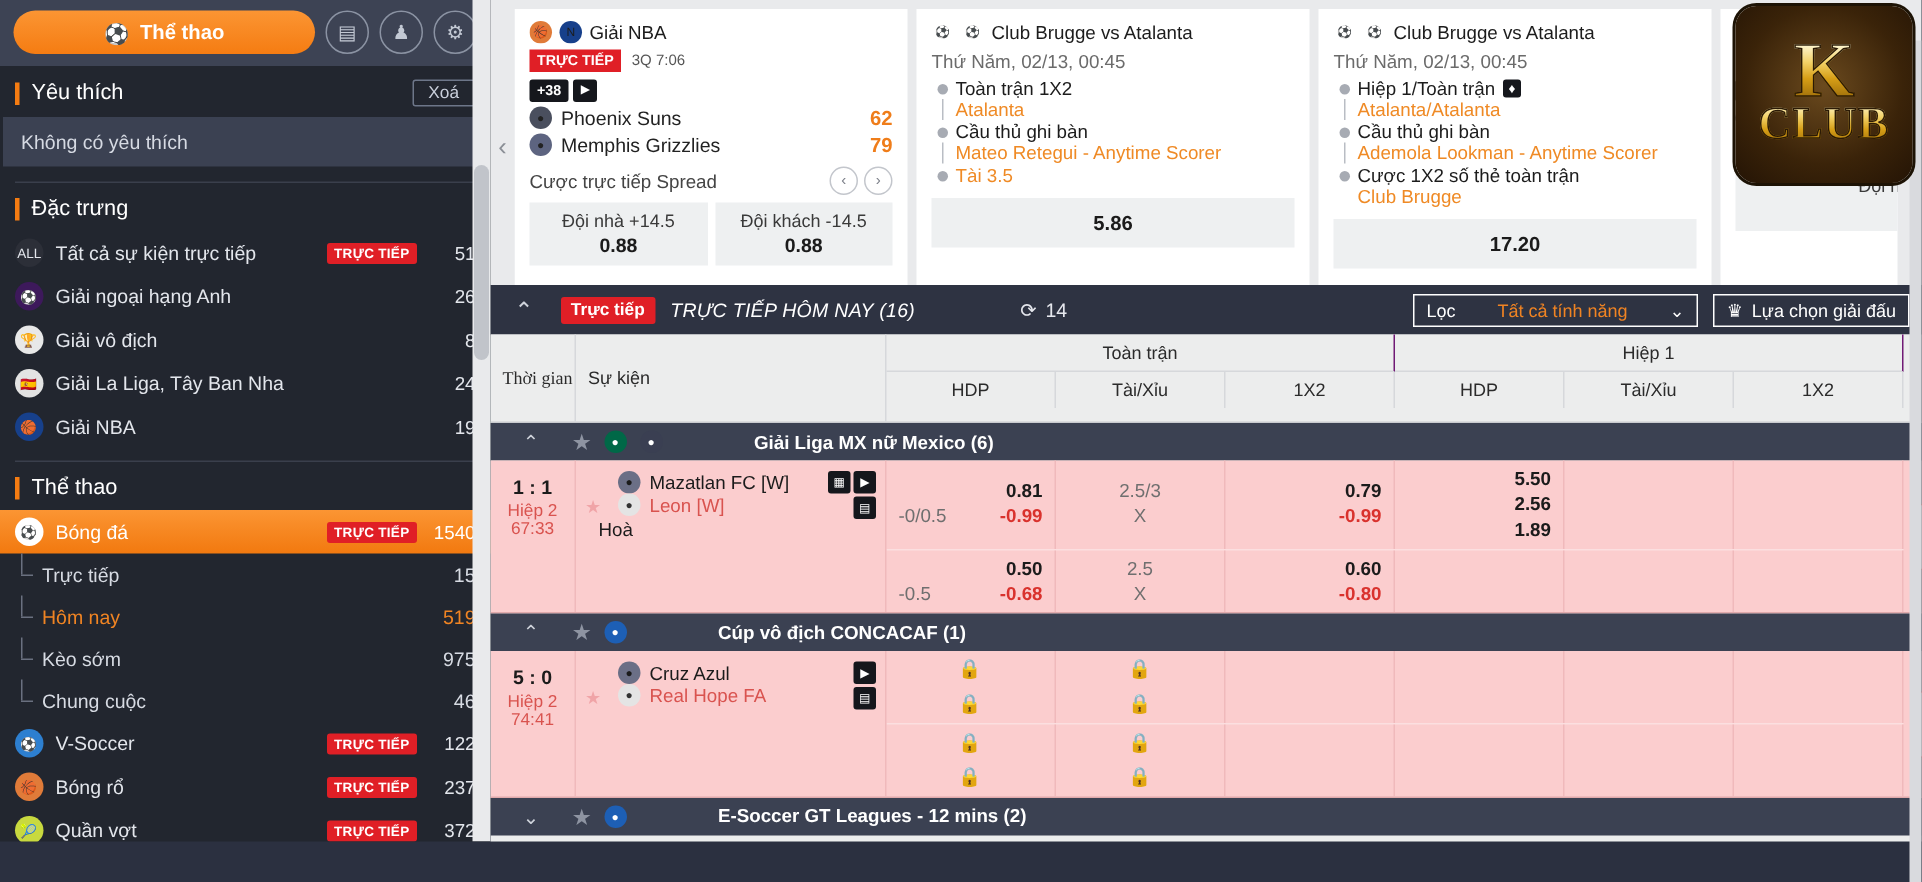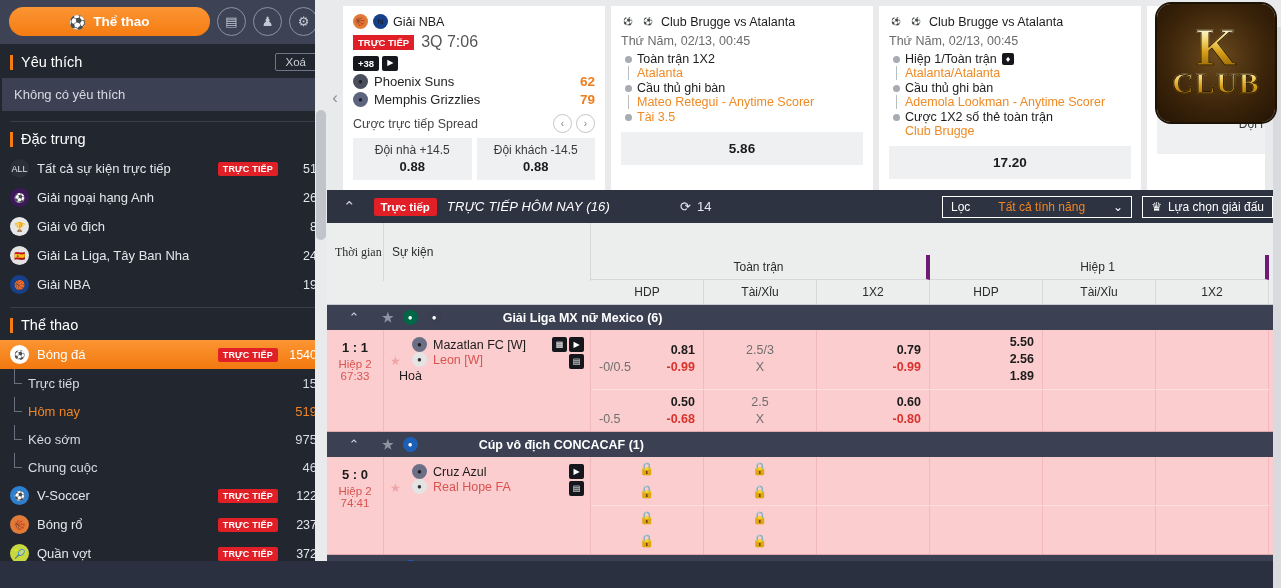--- a/index.html
+++ b/index.html
@@ -125,21 +125,21 @@
     background: #fff; flex: 0 0 262px; padding: 8px 10px 8px 10px;
     position: relative; font-size: 12.5px; color: #222;
   }
   .hc-title { display: flex; align-items: center; gap: 5px; font-size: 12.5px; color: #1c1c1c;
      white-space: nowrap; overflow: hidden; }
   .tico { width: 15px; height: 15px; border-radius: 50%; display: inline-flex;
      align-items: center; justify-content: center; font-size: 8px; flex:0 0 15px; overflow:hidden;}
   .hc-sub { color: #6b6b6b; font-size: 12.5px; margin-top: 5px; }
   .hc-live { display: flex; align-items: center; gap: 7px; margin-top: 4px; }
   .lbadge2 { background: #e01f26; color: #fff; font-size: 9.5px; font-weight: bold; padding: 2px 5px; }
-  .hc-time { color: #555; font-size: 16px; }
+  .hc-time { color: #555; font-size: 10px; }
   .chips { display: flex; gap: 3px; margin-top: 5px; }
   .chip-dark { background: #15171c; color: #fff; font-size: 9.5px; font-weight: bold;
      padding: 2px 5px; border-radius: 2px; }
   .chip-play { background: #15171c; color: #fff; font-size: 8px; padding: 2px 5px; border-radius: 2px; }
   .team-line { display: flex; align-items: center; margin-top: 3px; font-size: 13px; }
   .team-line .nm { flex: 1; display: flex; align-items: center; gap: 6px; }
   .team-line .sc { color: #ef7d1a; font-weight: bold; font-size: 13.5px; }
   .hc-betlbl { color: #444; font-size: 12.5px; margin-top: 7px; display: flex;
      align-items: center; justify-content: space-between; }
   .navpair { display: flex; gap: 4px; }
@@ -182,21 +182,21 @@
 
   
   .thead { background: #eceded; color: #2b2b2b; border-bottom: 1px solid #c9cbcf; }
   .th-r1 { display: flex; font-size: 12px; }
   .cell { text-align: center; padding: 5px 0; border-right: 1px solid #d6d8db; }
   .w-time { width: 57px; flex: 0 0 57px; font-family: Liberation Serif, serif; }
   .w-event { width: 207px; flex: 0 0 207px; }
   .w-odd { width: 113px; flex: 0 0 113px; }
   .w-more { width: 55px; flex: 0 0 55px; }
   .th-left { display: flex; align-items: center; padding-left: 8px; }
-  .grp-title { border-right: 4px solid #701a75; border-bottom: 1px solid #d6d8db; margin-top: 32px; }
+  .grp-title { border-right: 1px solid #701a75; border-bottom: 1px solid #d6d8db; }
 
   .lg-head {
     height: 25px; background: #3b4152; display: flex; align-items: center;
     gap: 9px; padding: 0 8px; color: #fff; font-size: 12.5px; font-weight: bold;
   }
   .lg-head .chev { color: #cfd3db; font-size: 13px; width: 38px; text-align: center; font-weight: normal; cursor: pointer; }
   .lg-head .star { color: #8e94a2; font-size: 13px; cursor: pointer; }
   .lg-head .nm { margin-left: 52px; }
 
   .mrow { display: flex; background: #fbcdce; border-bottom: 1px solid #e0a9ab; }

